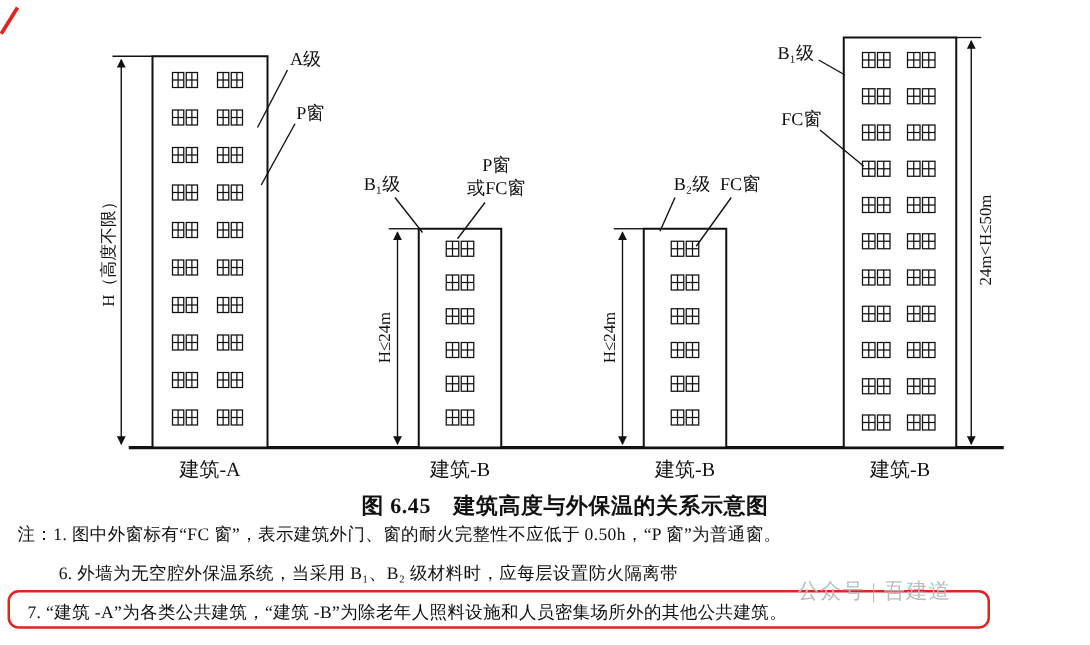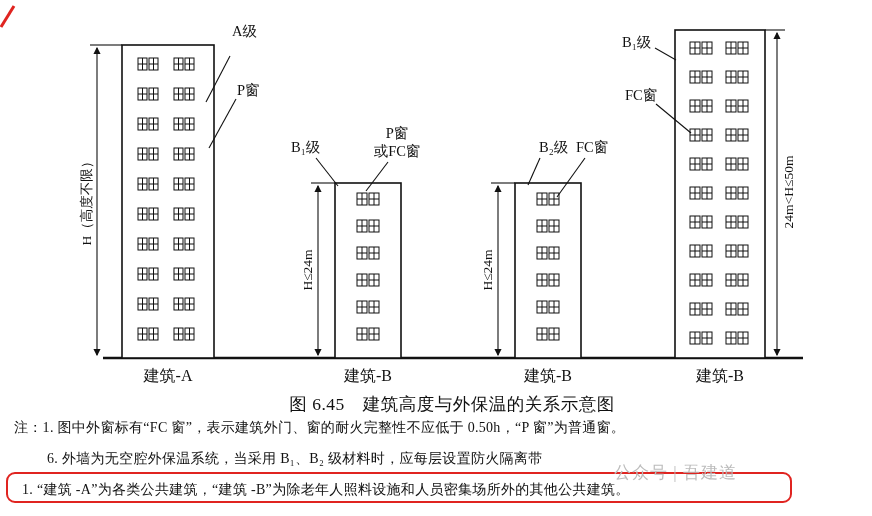--- a/index.html
+++ b/index.html
@@ -7,21 +7,21 @@
     width:872px;height:516px;position:relative;overflow:hidden;
     background:#ffffff;color:#111;
     font-family:"Liberation Serif","DejaVu Serif",serif;
   }
   .abs{position:absolute;white-space:nowrap}
   .rot{transform:translate(-50%,-50%) rotate(-90deg)}
   .ctr{transform:translateX(-50%)}
   .ann{font-size:14.5px}
   .dimlbl{font-size:13.5px}
   .bldg-label{font-weight:normal;font-size:16px}
-  .caption{font-weight:normal;font-size:17.5px;letter-spacing:.5px}
+  .caption{font-weight:bold;font-size:17.5px;letter-spacing:.5px}
   .note{font-size:14px;letter-spacing:.3px}
   .win-multi{white-space:pre-line;text-align:center;line-height:1.25}
   .wm{color:#bcbcbc;font-size:17px;letter-spacing:1px}
   .hlbox{
     border:2.5px solid #e02420;border-radius:9px;box-sizing:border-box;
     background:transparent;
   }
   svg{position:absolute;left:0;top:0}
   svg line{stroke:#111}
   .ground{stroke-width:2.6}
@@ -406,21 +406,21 @@
   </g>
 
   <line class="redmark" x1="1" y1="27" x2="14" y2="6"></line>
 </svg>
 
 <div class="abs rot dimlbl" style="left:87px;top:200px">H（高度不限）</div>
 <div class="abs rot dimlbl" style="left:308px;top:270px">H≤24m</div>
 <div class="abs rot dimlbl" style="left:488px;top:270px">H≤24m</div>
 <div class="abs rot dimlbl" style="left:789px;top:192px">24m&lt;H≤50m</div>
 
-<div class="abs ann" style="left:232px;top:22px">A级</div>
+<div class="abs ann" style="left:232px;top:38px">A级</div>
 <div class="abs ann" style="left:237px;top:81px">P窗</div>
 
 <div class="abs ann" style="left:291px;top:138px">B₁级</div>
 <div class="abs ann win-multi" style="left:360px;top:124px;width:74px">P窗
 或FC窗</div>
 
 <div class="abs ann" style="left:539px;top:138px">B₂级</div>
 <div class="abs ann" style="left:576px;top:138px">FC窗</div>
 
 <div class="abs ann" style="left:622px;top:33px">B₁级</div>
@@ -435,16 +435,16 @@
 
 <div class="abs note" style="left:14px;top:419px">
   <span>注：</span><span>1. 图中外窗标有“FC 窗”，表示建筑外门、窗的耐火完整性不应低于 0.50h，“P 窗”为普通窗。</span>
 </div>
 <div class="abs note" style="left:47px;top:450px">
   <span>6. 外墙为无空腔外保温系统，当采用 B₁、B₂ 级材料时，应每层设置防火隔离带</span>
 </div>
 
 <div class="abs hlbox" style="left:6px;top:472px;width:786px;height:31px"></div>
 <div class="abs note" style="left:22px;top:481px">
-  <span>1. “建筑 -A”为各类公共建筑，“建筑 -B”为除老年人照料设施和人员密集场所外的其他公共建筑。</span>
+  <span>7. “建筑 -A”为各类公共建筑，“建筑 -B”为除老年人照料设施和人员密集场所外的其他公共建筑。</span>
 </div>
 
-<div class="abs wm" style="left:614px;top:461px">公众号 | 吾建道</div>
+<div class="abs wm" style="left:638px;top:461px">公众号 | 吾建道</div>
 
 </body></html>

